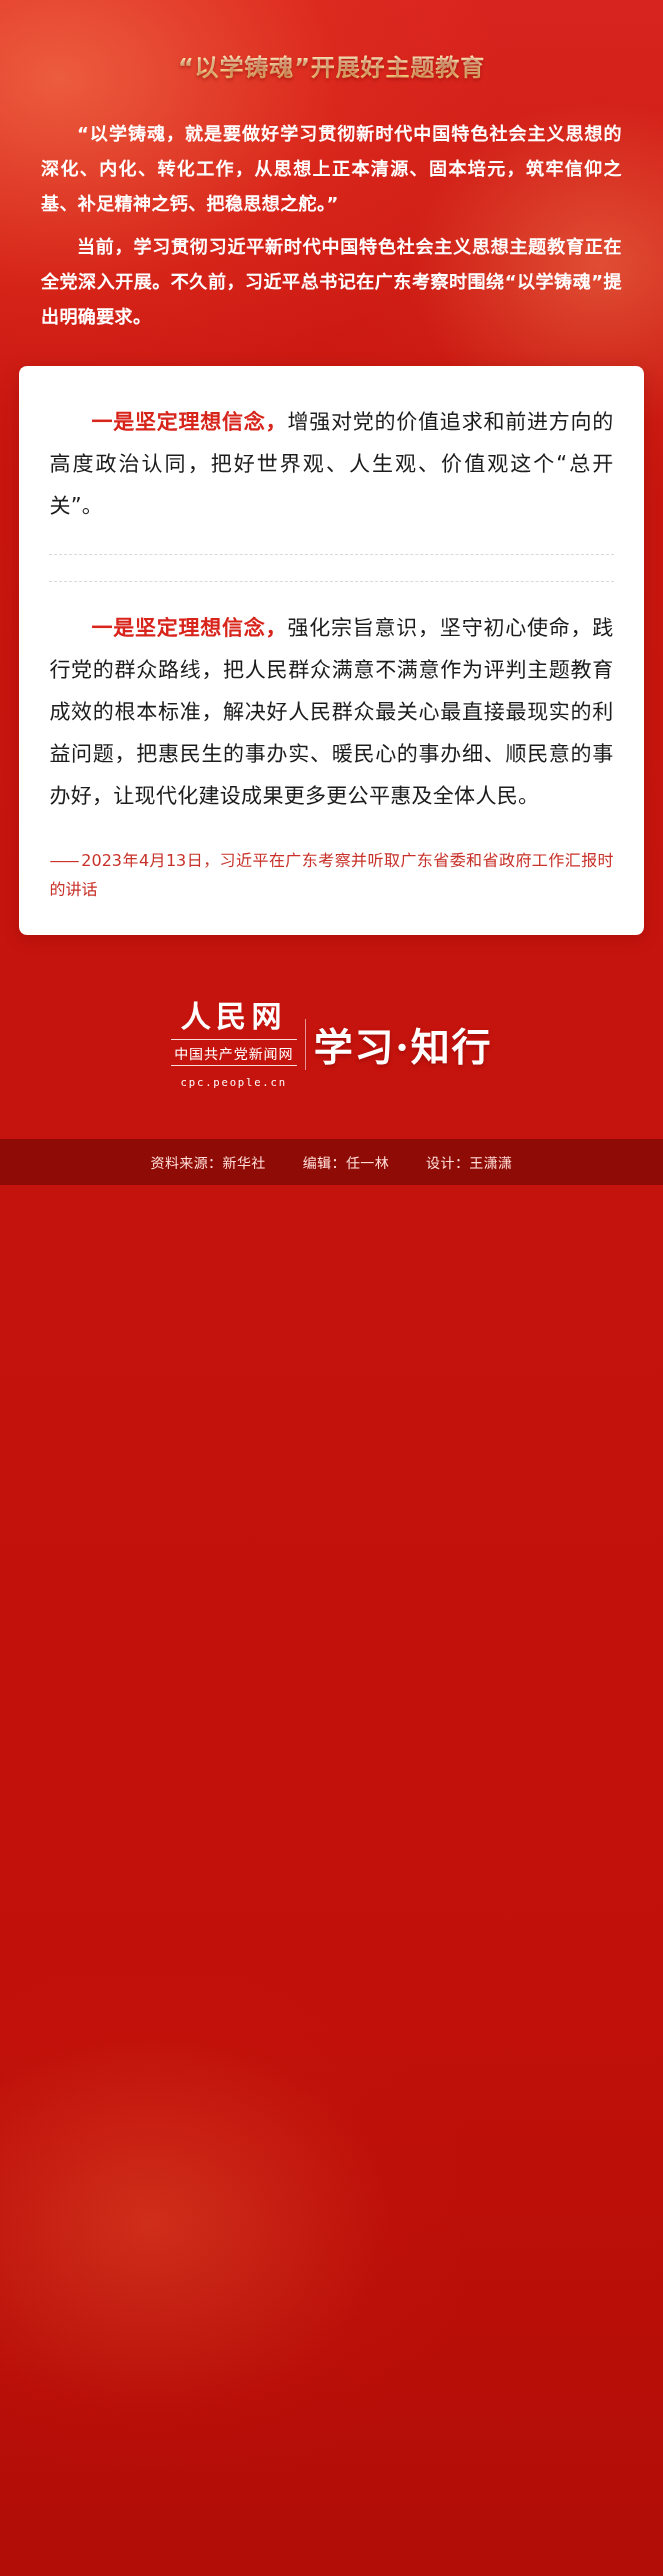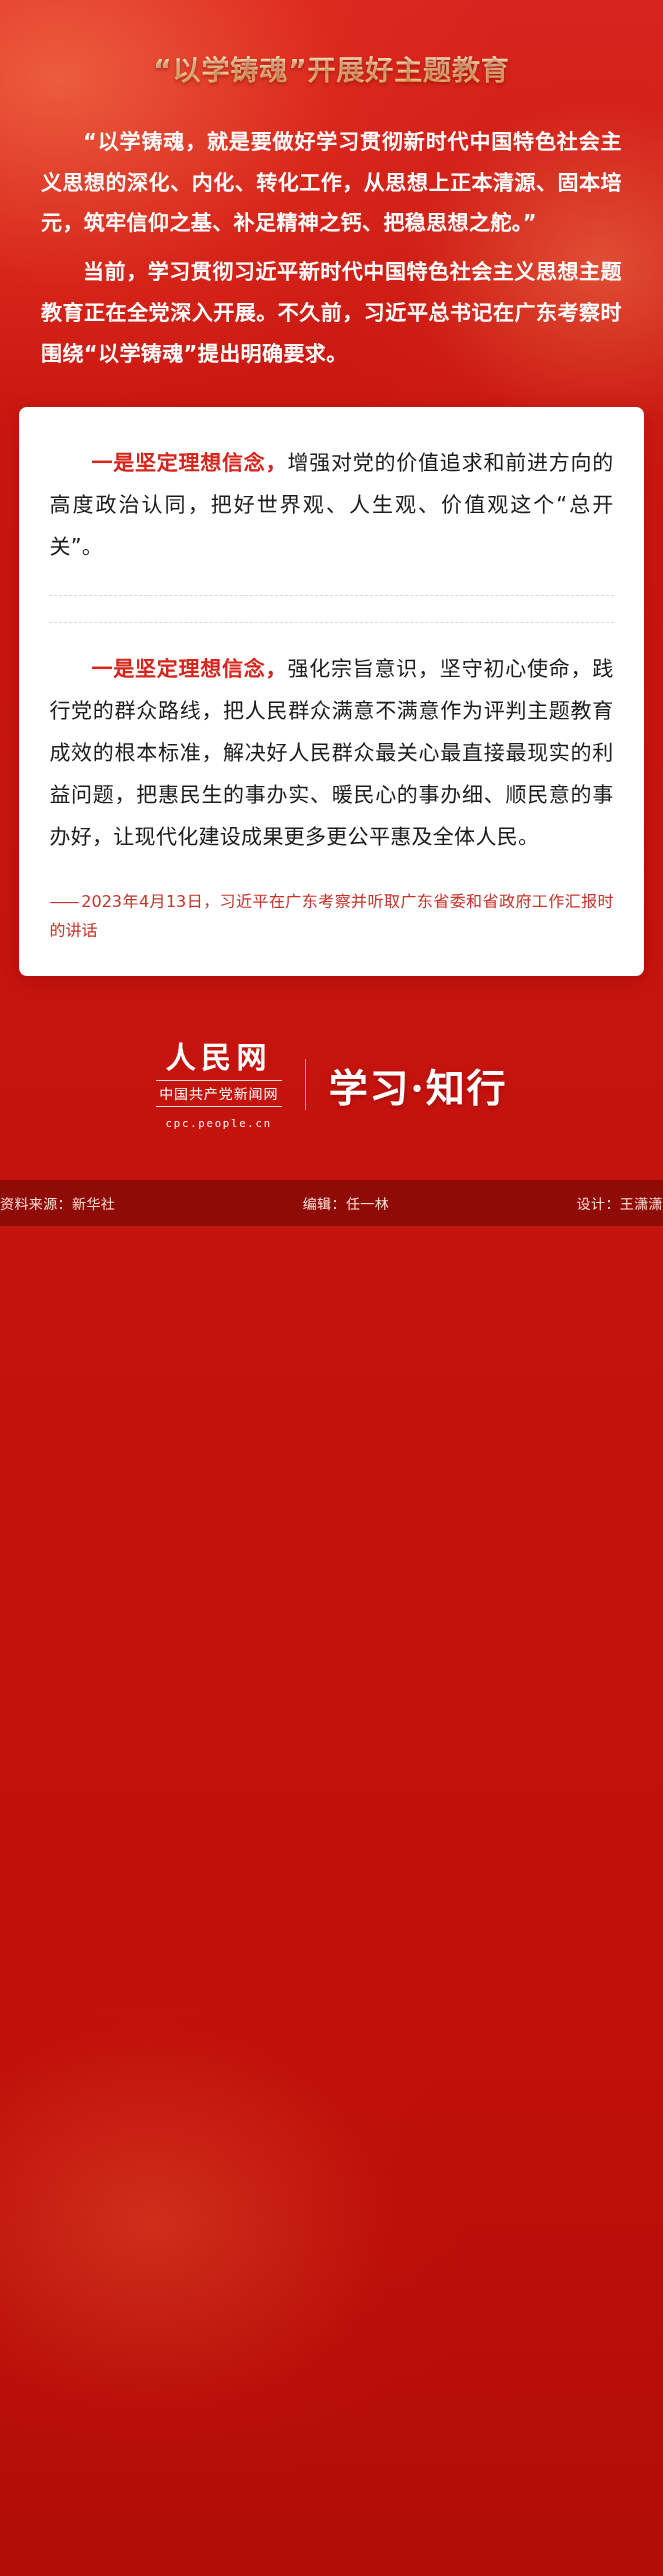--- a/index.html
+++ b/index.html
@@ -43,38 +43,38 @@
 
   
   .title-block {
     padding: 51px 35px 0 35px;
     text-align: center;
   }
   .title-line {
     font-family: "DejaVu Sans", "Liberation Sans", sans-serif;
     font-weight: bold;
     color: #ffe9a8;
-    font-size: 28px;
+    font-size: 24px;
     line-height: 1.45;
     letter-spacing: 0.9px;
     text-shadow: 0 1.8px 3.5px rgba(120,0,0,0.45);
     background: linear-gradient(180deg, #fff6d6 0%, #ffe49a 55%, #f6c964 100%);
     -webkit-background-clip: text;
     background-clip: text;
     color: transparent;
   }
   .title-line.second { font-size: 35px; }
 
   
   .quote-block {
     padding: 30px 41px 0 41px;
     color: #ffffff;
   }
   .quote-p {
-    font-size: 21px;
+    font-size: 18px;
     line-height: 1.95;
     text-align: justify;
     text-indent: 2em;
     font-family: "DejaVu Sans", "Liberation Sans", sans-serif;
     font-weight: bold;
     letter-spacing: 0.4px;
   }
   .quote-p.second {
     margin-top: 8px;
     font-weight: bold;
@@ -115,21 +115,21 @@
     font-family: "DejaVu Sans", "Liberation Sans", sans-serif;
   }
   .source .dash { letter-spacing: -1.8px; margin-right: 3.5px; }
 
   
   .logo-row {
     margin-top: 65px;
     display: flex;
     align-items: center;
     justify-content: center;
-    gap: 23px;
+    gap: 8px;
   }
   .logo-left { text-align: center; color: #fff; }
   .logo-left .rm {
     font-family: "DejaVu Serif", "Liberation Serif", serif;
     font-weight: bold;
     font-size: 30px;
     letter-spacing: 5.3px;
     line-height: 1.15;
   }
   .logo-left .cn-line {
@@ -160,21 +160,21 @@
     text-shadow: 0 1.8px 4.4px rgba(110,0,0,0.4);
   }
 
   
   .footer {
     margin-top: 51px;
     background: #8f0b05;
     height: 46px;
     display: flex;
     align-items: center;
-    justify-content: space-between;
+    justify-content: center;
     gap: 37px;
     color: #ffdcd7;
     font-size: 14px;
     letter-spacing: 0.4px;
     font-family: "DejaVu Sans", "Liberation Sans", sans-serif;
   }
 </style>
 </head>
 <body>
 

